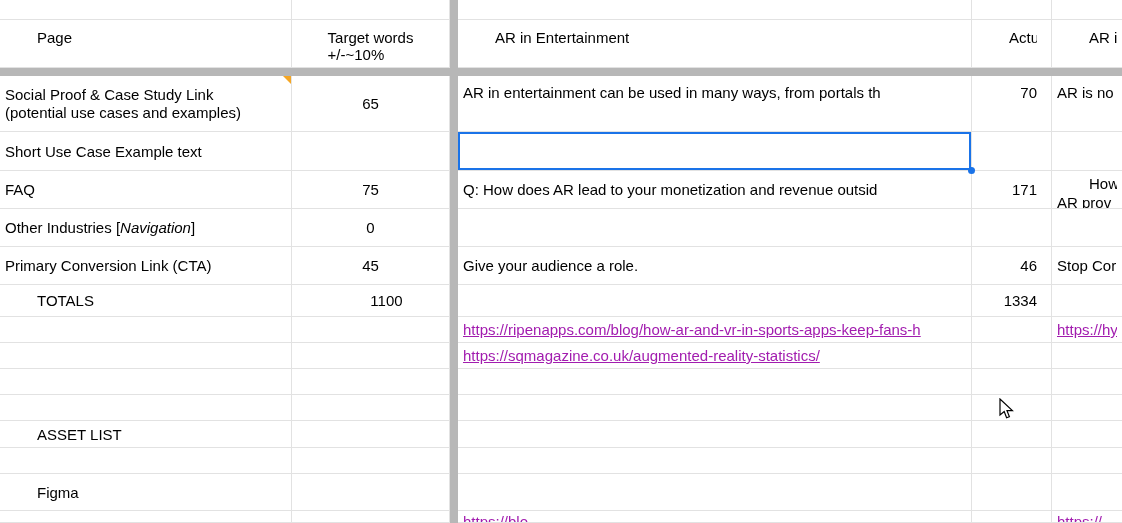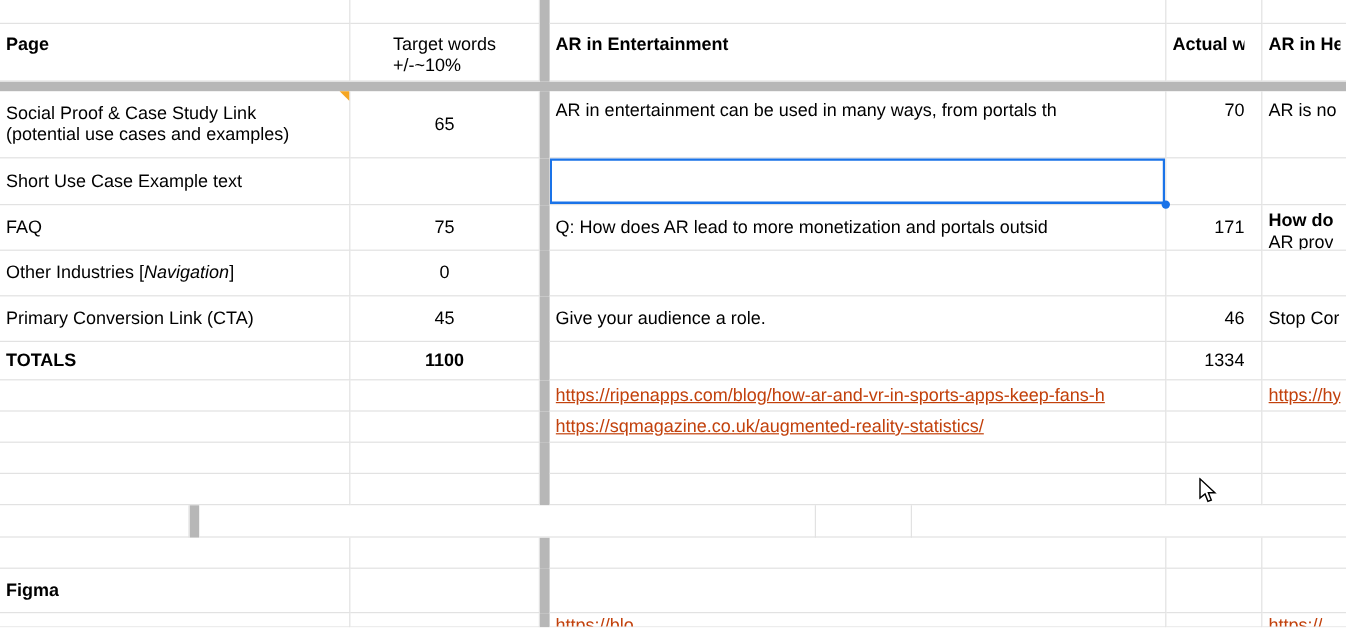--- a/index.html
+++ b/index.html
@@ -13,23 +13,23 @@
     display:flex;align-items:center;padding:0 5px;position:relative;min-width:0;
   }
   .ca{width:292px;flex:none;}
   .cb{width:158px;flex:none;justify-content:center;}
   .cc{width:514px;flex:none;}
   .cd{width:80px;flex:none;justify-content:flex-end;padding-right:14px;}
   .ce{flex:1;border-right:none;}
   .vdiv{width:8px;flex:none;background:#b7b7b7;}
   .hdiv{height:8px;width:100%;background:#b7b7b7;}
   .t{white-space:nowrap;overflow:hidden;max-width:100%;}
-  .b{font-weight:bold;}
+  .b{font-weight:normal;margin-left:32px;}
   .i{font-style:italic;}
-  .link{color:#c2410c;text-decoration:underline;cursor:pointer;}
+  .link{color:#a21caf;text-decoration:underline;cursor:pointer;}
   .jl{justify-content:center;}
   .top{align-items:flex-start;padding-top:8px;}
   .hdrrow .c{align-items:flex-start;padding-top:9px;line-height:17px;}
   .lines{line-height:18px;}
   .lines2{line-height:19px;align-self:flex-start;padding-top:3px;white-space:nowrap;overflow:hidden;max-width:100%;}
   .cliph{overflow:hidden;}
   .sel{box-shadow:inset 0 0 0 2px #1a73e8;}
   .handle{position:absolute;right:-4px;bottom:-4px;width:7px;height:7px;border-radius:50%;background:#1a73e8;z-index:3;}
   .note{position:absolute;top:0;right:0;width:0;height:0;border-top:8px solid #f5a623;border-left:8px solid transparent;}
   .partial{align-items:flex-start;padding-top:2px;overflow:hidden;}
@@ -111,21 +111,21 @@
 
   <div class="row" style="height:38px">
     <div class="c ca">
         <div class="t">FAQ</div>
       </div>
     <div class="c cb">
         <span class="t">75</span>
       </div>
     <div class="vdiv"></div>
     <div class="c cc">
-        <div class="t">Q: How does AR lead to more monetization and portals outsid</div>
+        <div class="t">Q: How does AR lead to your monetization and revenue outsid</div>
       </div>
     <div class="c cd">
         <span class="t">171</span>
       </div>
     <div class="c ce cliph">
       <div class="lines2">
         <div class="b">How do</div>
         <div>AR prov</div>
       </div>
     </div>
@@ -214,20 +214,23 @@
   <div class="row" style="height:26px">
     <div class="c ca"></div>
     <div class="c cb"></div>
     <div class="vdiv"></div>
     <div class="c cc"></div>
     <div class="c cd"></div>
     <div class="c ce"></div>
   </div>
 
   <div class="row" style="height:27px">
+    <div class="c ca">
+        <div class="t b">ASSET LIST</div>
+      </div>
     <div class="c cb"></div>
     <div class="vdiv"></div>
     <div class="c cc"></div>
     <div class="c cd"></div>
     <div class="c ce"></div>
   </div>
 
   <div class="row" style="height:26px">
     <div class="c ca"></div>
     <div class="c cb"></div>

